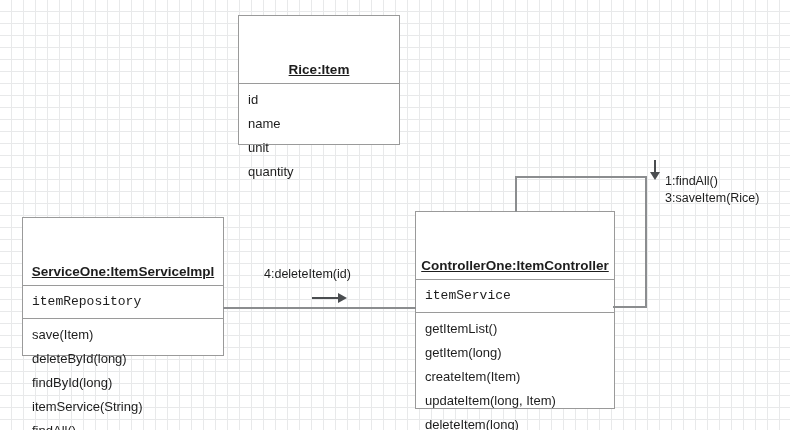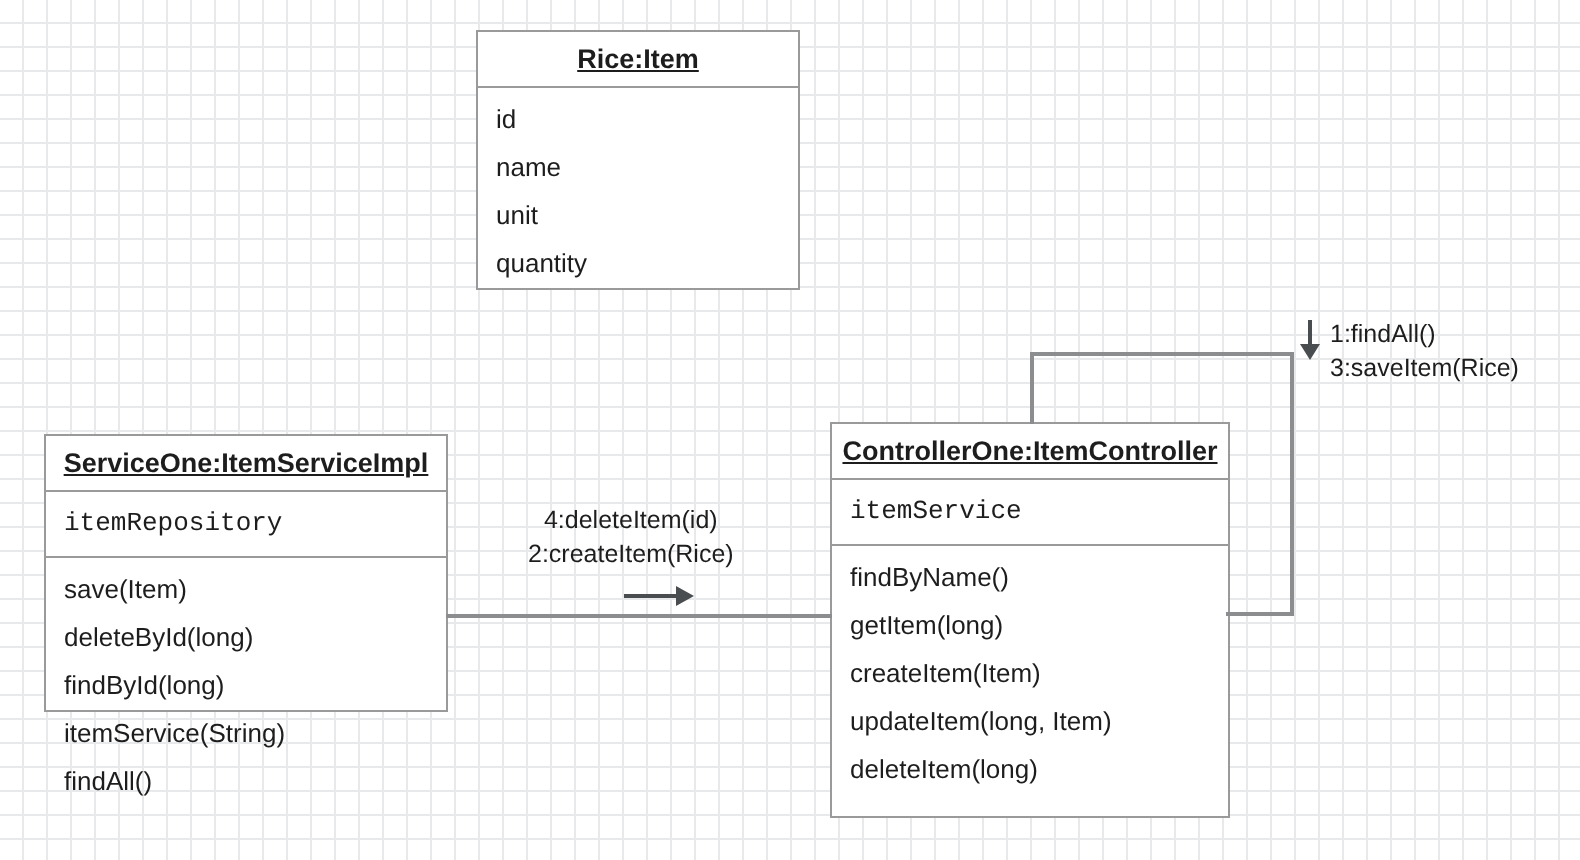--- a/index.html
+++ b/index.html
@@ -32,20 +32,21 @@
   }
   .uml-title {
     box-sizing: border-box;
     text-align: center;
     font-weight: bold;
     font-size: 13.5px;
     color: #1d1d1d;
     border-bottom: 1.5px solid #9a9a9a;
     padding: 6px 4px 6px 4px;
     white-space: nowrap;
+    margin-top: 40px;
   }
   .uml-title span {
     text-decoration: underline;
   }
   .uml-compartment {
     box-sizing: border-box;
     padding: 4px 0 4px 0;
   }
   .uml-compartment.with-sep {
     border-bottom: 1.5px solid #9a9a9a;
@@ -124,20 +125,21 @@
   }
   #arrow-loop { left: 650px; top: 160px; }
 
   
   .conn-label {
     position: absolute;
     font-size: 12.5px;
     color: #1d1d1d;
     line-height: 17px;
     white-space: nowrap;
+    margin-top: 14px;
   }
   #label-mid  { left: 264px; top: 252px; text-align: center; }
   #label-loop { left: 665px; top: 159px; text-align: left; }
 </style>
 </head>
 <body>
 
 <div id="canvas">
 
   <div class="uml-class" id="box-item">
@@ -169,38 +171,37 @@
   </div>
 
   <div class="uml-class" id="box-controller">
     <div class="uml-title">
       <span>ControllerOne:ItemController</span>
     </div>
     <div class="uml-compartment with-sep">
       <div class="uml-row">itemService</div>
     </div>
     <div class="uml-compartment">
-      <div class="uml-row">findByName()</div>
+      <div class="uml-row">getItemList()</div>
       <div class="uml-row">getItem(long)</div>
       <div class="uml-row">createItem(Item)</div>
       <div class="uml-row">updateItem(long, Item)</div>
       <div class="uml-row">deleteItem(long)</div>
     </div>
   </div>
 
   <div class="conn-line h-line" id="link-service-controller"></div>
 
   <div class="arrow-right" id="arrow-mid">
     <div class="shaft"></div>
     <div class="head"></div>
   </div>
 
   <div class="conn-label" id="label-mid">
     <div>4:deleteItem(id)</div>
-    <div>2:createItem(Rice)</div>
   </div>
 
   <div class="conn-line v-line" id="loop-up"></div>
   <div class="conn-line h-line" id="loop-top"></div>
   <div class="conn-line v-line" id="loop-right"></div>
   <div class="conn-line h-line" id="loop-bottom"></div>
 
   <div class="arrow-down" id="arrow-loop">
     <div class="shaft"></div>
     <div class="head"></div>

